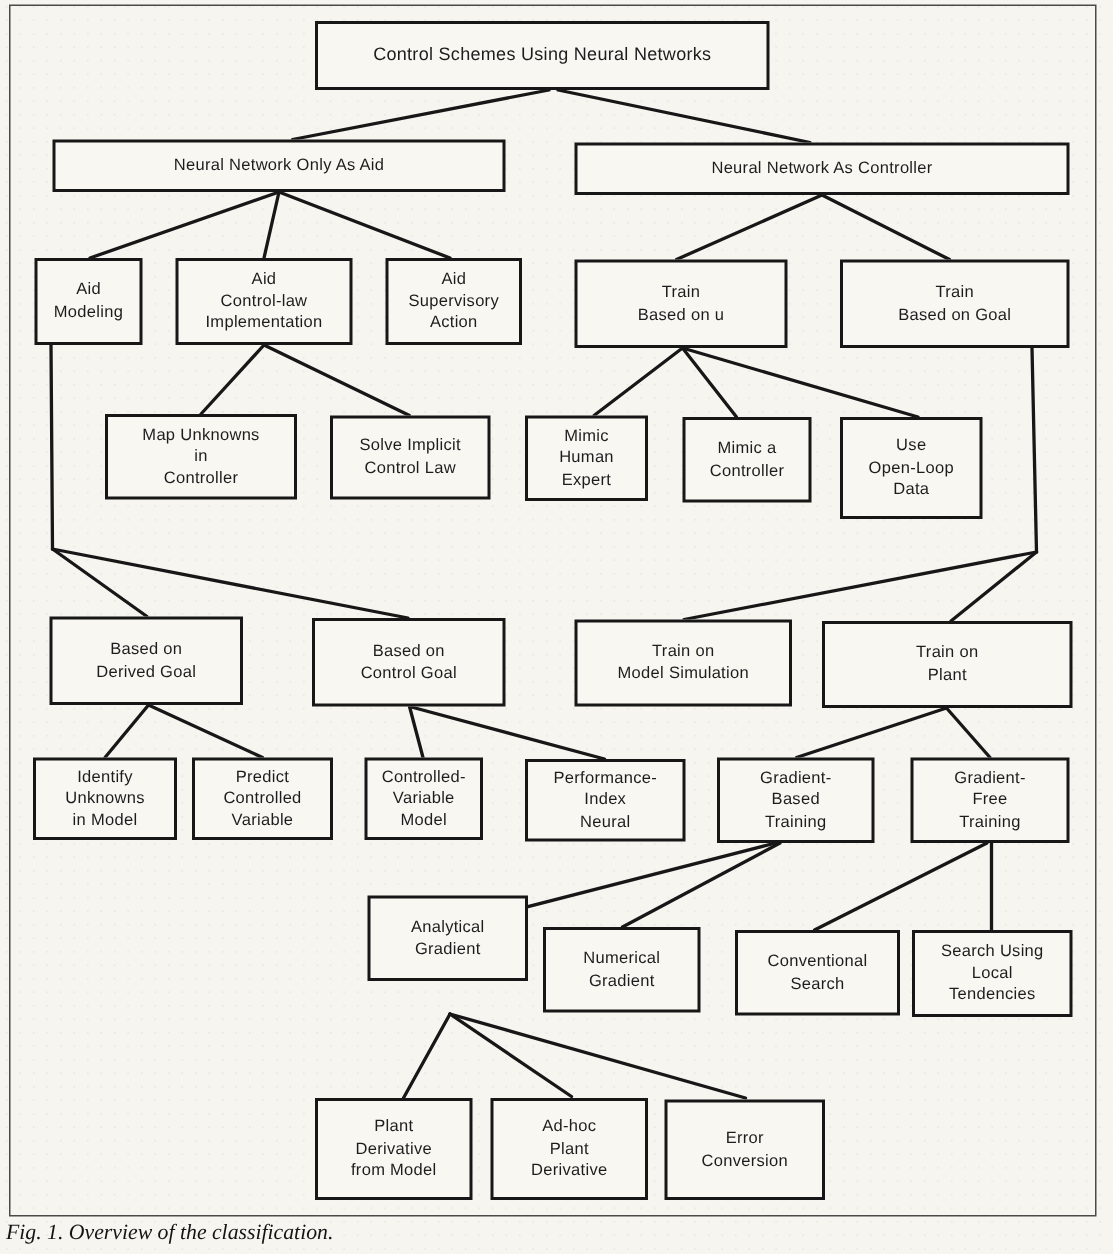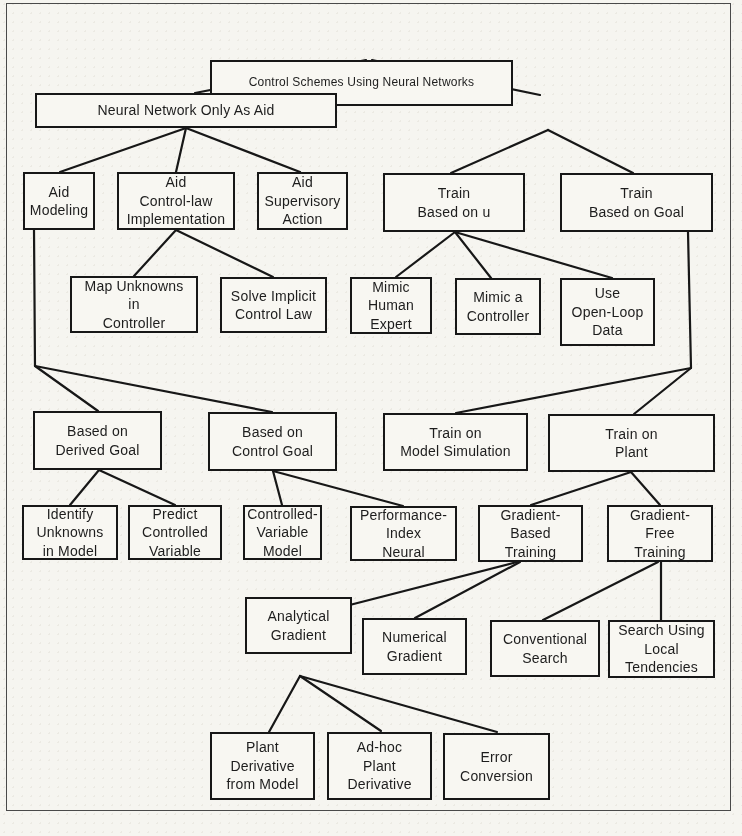--- a/index.html
+++ b/index.html
@@ -23,27 +23,27 @@
   }
   svg.wires{position:absolute;left:0;top:0;width:742px;height:836px;}
   svg.wires line{stroke:#171717;stroke-width:2.2;stroke-linecap:round;}
   .node{
     position:absolute;
     border:2px solid #171717;
     background:#f8f7f2;
     display:flex;align-items:center;justify-content:center;
     text-align:center;
     white-space:pre-line;
-    font-size:14px;
+    font-size:11px;
     line-height:1.32;
     letter-spacing:.2px;
     box-sizing:border-box;
     padding:2px;
   }
-  .node.lvl1{font-size:12px;margin-top:46px;}
+  .node.lvl1{font-size:12px;}
   .caption{
     position:absolute;left:4px;top:814px;
     font-family:"Liberation Serif", serif;
     font-style:italic;
     font-size:14.5px;
     color:#141414;
   }
 </style>
 </head>
 <body>
@@ -93,20 +93,21 @@
     <line x1="661" y1="562" x2="661" y2="620"></line>
 
     <line x1="300" y1="676" x2="269" y2="732"></line>
     <line x1="300" y1="676" x2="381" y2="731"></line>
     <line x1="300" y1="676" x2="497" y2="732"></line>
   </svg>
 
   <div class="node lvl1" style="left:210px;top:14px;width:303px;height:46px">Control Schemes Using Neural Networks</div>
 
   <div class="node" style="left:35px;top:93px;width:302px;height:35px">Neural Network Only As Aid</div>
+  <div class="node" style="left:383px;top:95px;width:330px;height:35px">Neural Network As Controller</div>
 
   <div class="node" style="left:23px;top:172px;width:72px;height:58px">Aid
 Modeling</div>
   <div class="node" style="left:117px;top:172px;width:118px;height:58px">Aid
 Control-law
 Implementation</div>
   <div class="node" style="left:257px;top:172px;width:91px;height:58px">Aid
 Supervisory
 Action</div>
   <div class="node" style="left:383px;top:173px;width:142px;height:59px">Train
@@ -170,13 +171,14 @@
 Derivative
 from Model</div>
   <div class="node" style="left:327px;top:732px;width:105px;height:68px">Ad-hoc
 Plant
 Derivative</div>
   <div class="node" style="left:443px;top:733px;width:107px;height:67px">Error
 Conversion</div>
 
   <div class="frame"></div>
 
+  <div class="caption">Fig. 1. Overview of the classification.</div>
 </div>
 
 </body></html>

